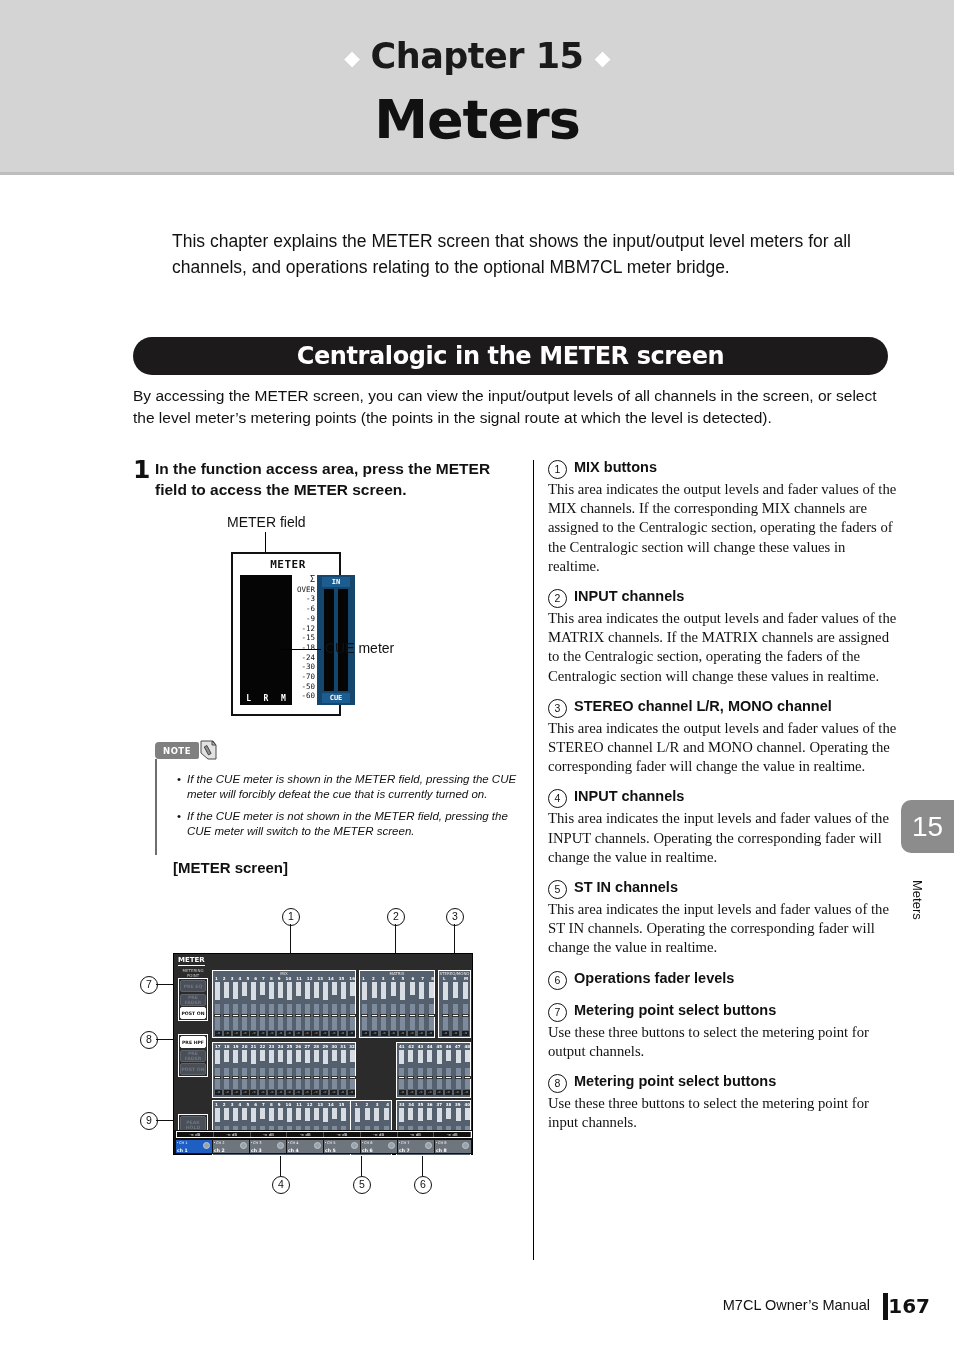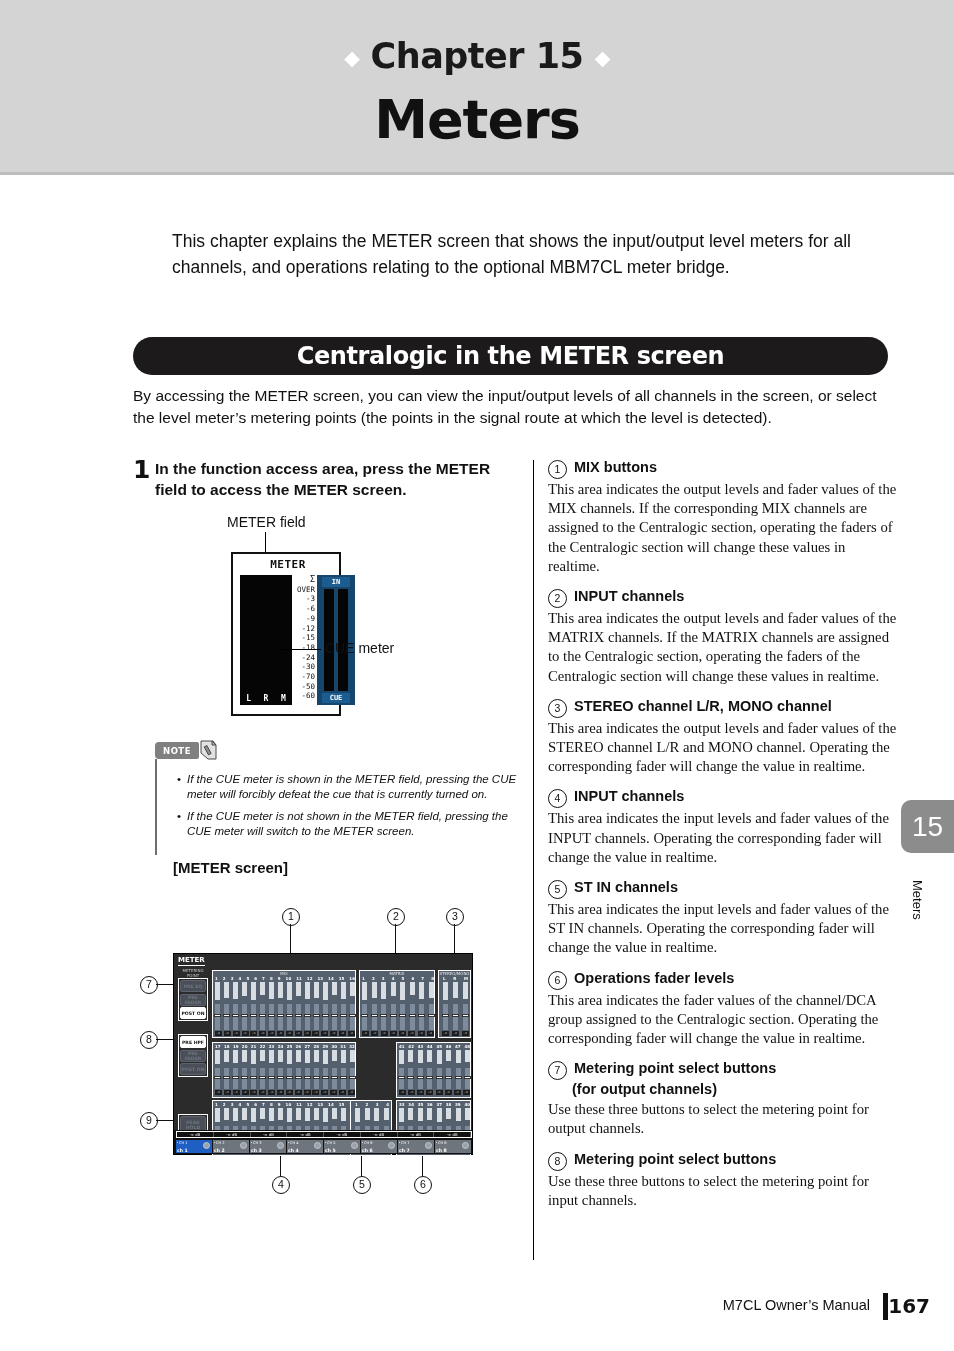--- a/index.html
+++ b/index.html
@@ -1078,28 +1078,26 @@
         <div class="item-num">5</div>
         <div>ST IN channels</div>
       </div>
       <div class="item-body">This area indicates the input levels and fader values of the ST IN channels. Operating the corresponding fader will change the value in realtime.</div>
     </div>
     <div class="item">
       <div class="item-head">
         <div class="item-num">6</div>
         <div>Operations fader levels</div>
       </div>
-      <div class="item-body">This area indicates the fader values of the channel/DCA group assigned to the Centralogic section. Operating the corresponding fader will change the value in realtime.</div>
     </div>
     <div class="item">
       <div class="item-head">
         <div class="item-num">7</div>
         <div>Metering point select buttons</div>
       </div>
-      <div class="item-head-sub">(for output channels)</div>
       <div class="item-body">Use these three buttons to select the metering point for output channels.</div>
     </div>
     <div class="item">
       <div class="item-head">
         <div class="item-num">8</div>
         <div>Metering point select buttons</div>
       </div>
       <div class="item-body">Use these three buttons to select the metering point for input channels.</div>
     </div>
   </div>

